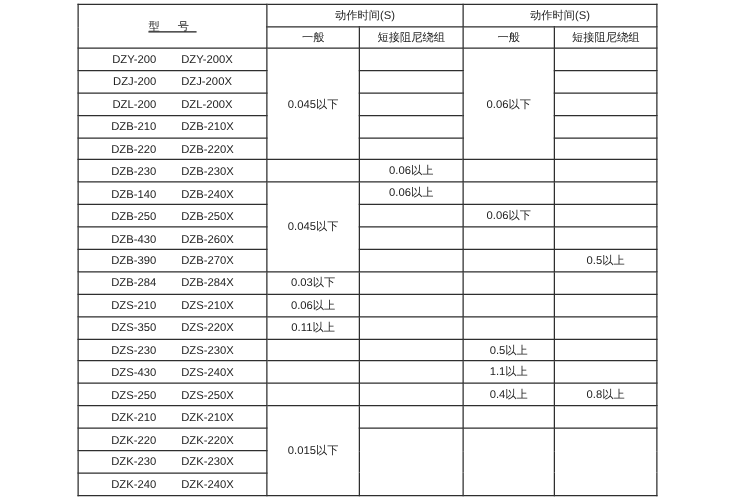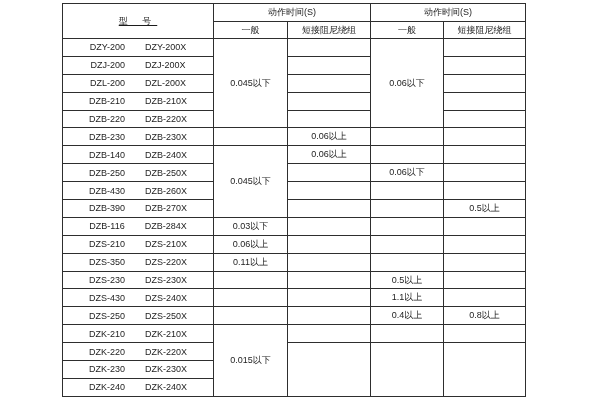--- a/index.html
+++ b/index.html
@@ -187,21 +187,21 @@
             </span>
           </td>
       <td></td>
       <td></td>
       <td>0.5以上</td>
     </tr>
 
     <tr class="data">
       <td>
             <span class="model-pair">
-              <span>DZB-116</span>
+              <span>DZB-284</span>
               <span>DZB-284X</span>
             </span>
           </td>
       <td>0.03以下</td>
       <td></td>
       <td></td>
       <td></td>
     </tr>
 
     <tr class="data">

